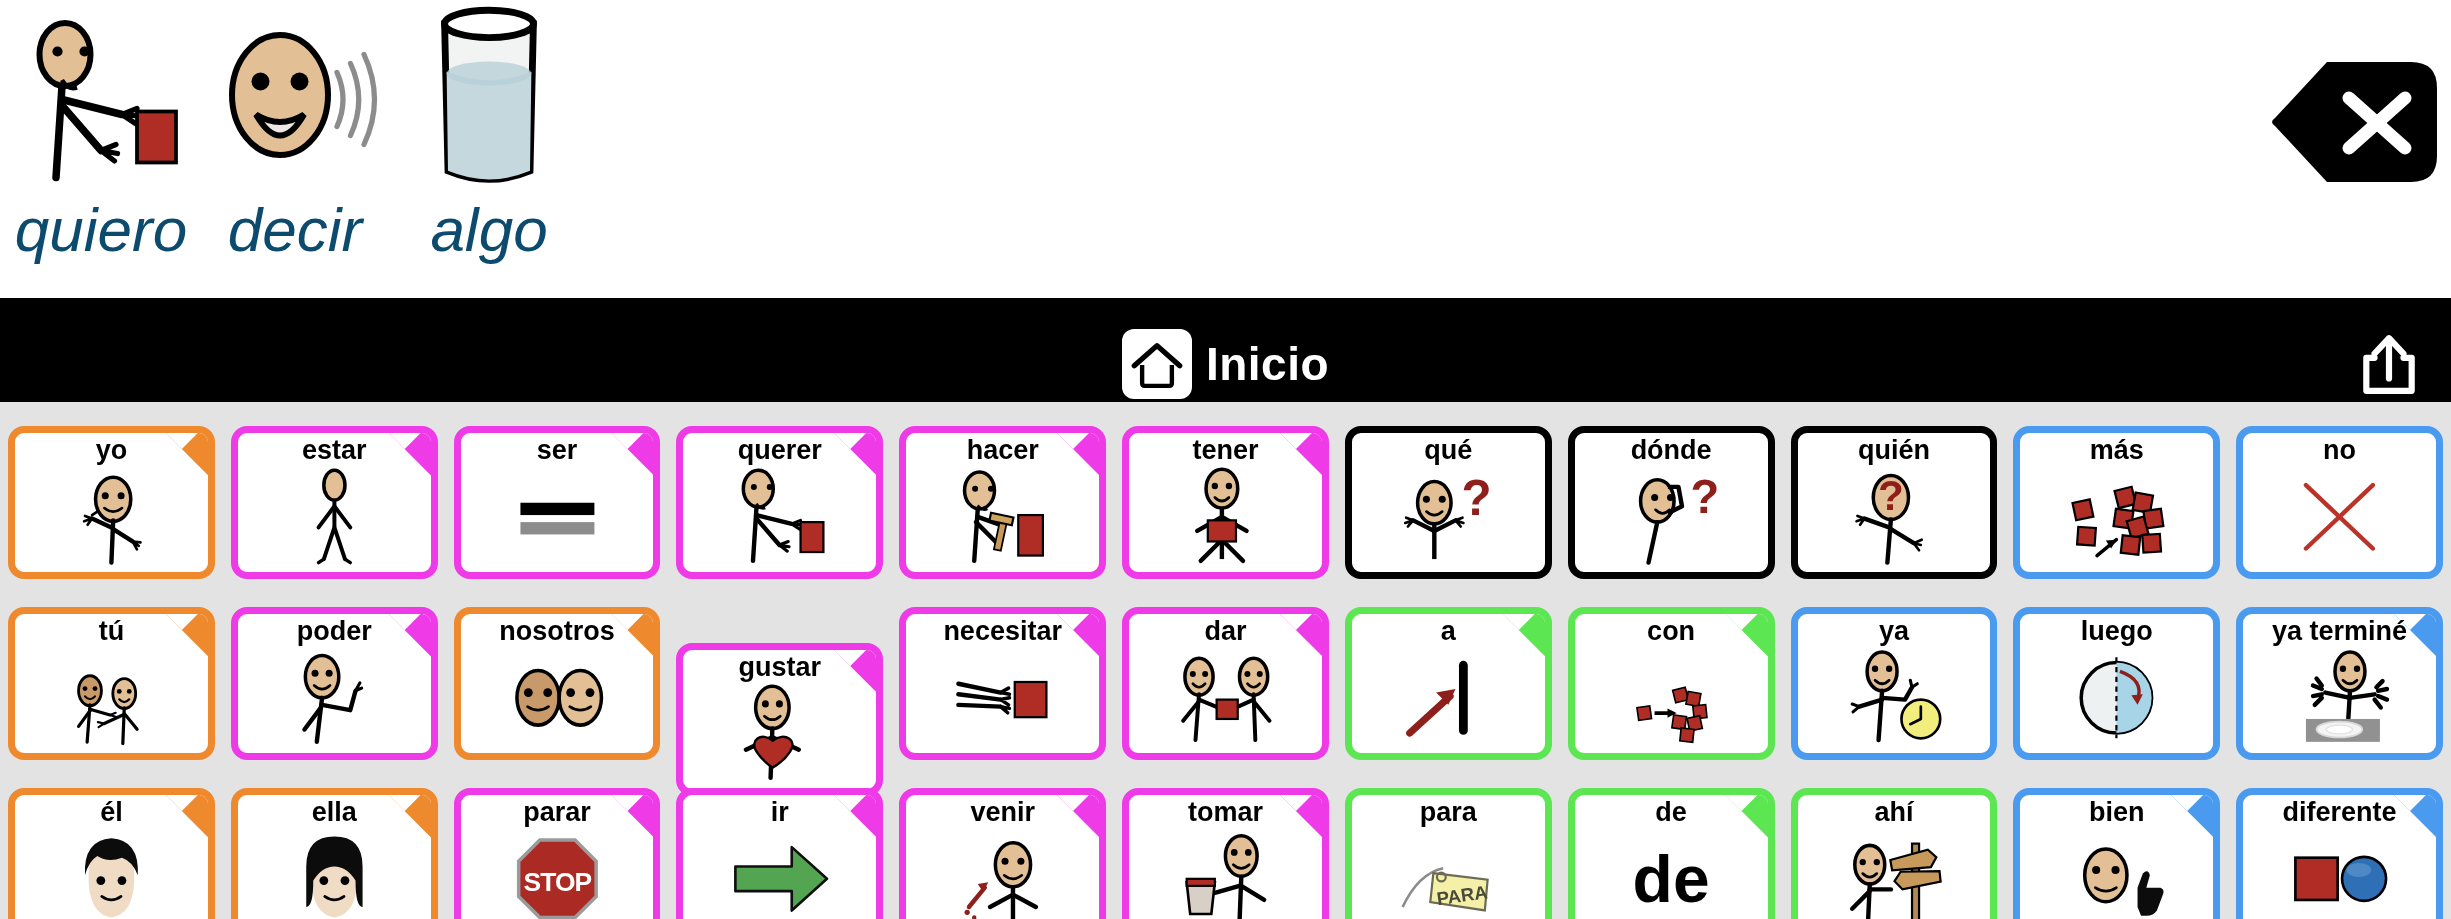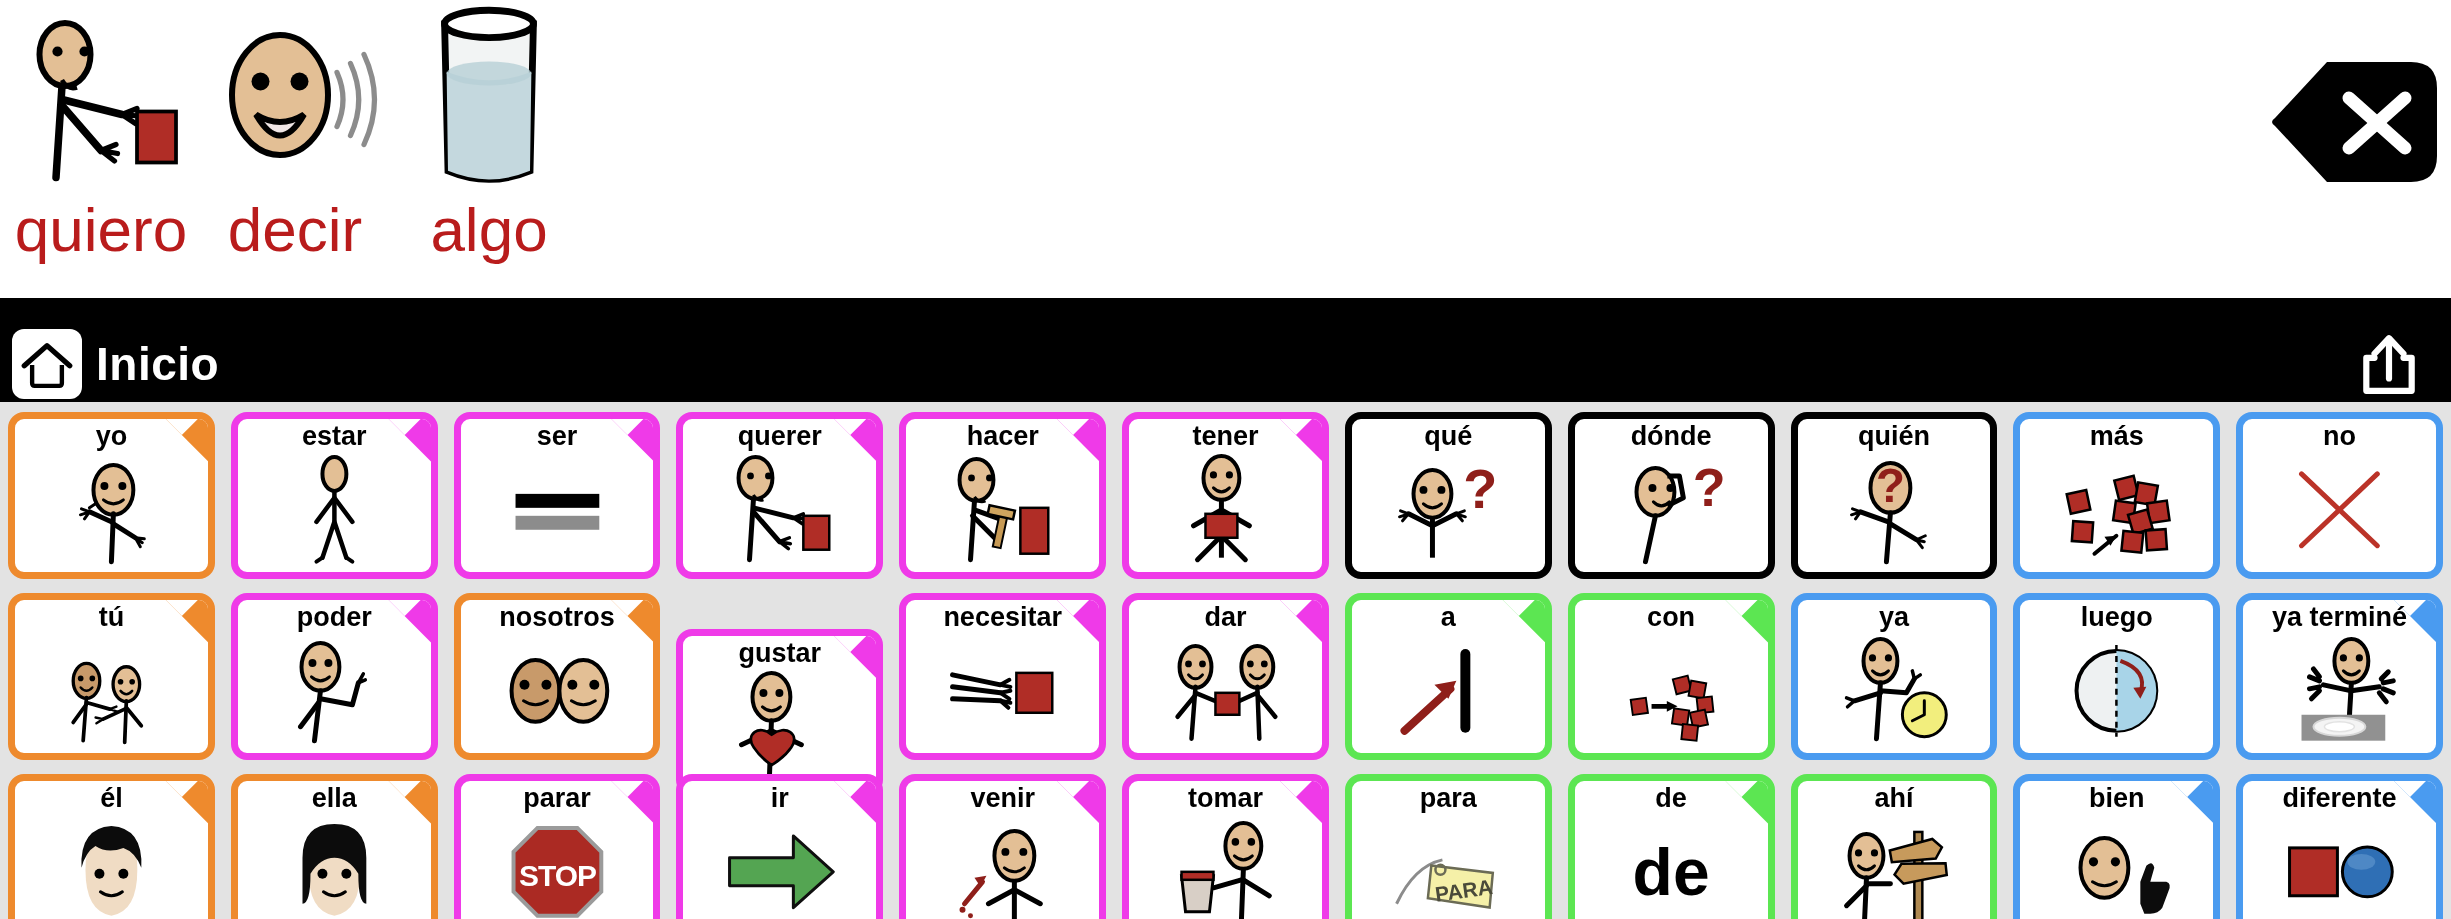--- a/index.html
+++ b/index.html
@@ -18,33 +18,34 @@
     background:#ffffff; display:flex; align-items:flex-start;
   }
   .sent-items { display:flex; align-items:flex-start; padding-left:4px; }
   .sent-item {
     width: 194px; height: 290px;
     display:flex; flex-direction:column; align-items:center; justify-content:flex-start;
     position:relative;
   }
   .sent-sym { width:180px; height:205px; display:flex; align-items:center; justify-content:center; }
   .sent-label {
-    font-size: 62px; color:#b91c1c; font-weight:400; line-height:1;
+    font-size: 62px; color:#0c4a6e; font-weight:400; line-height:1;
     font-family:"Liberation Sans", sans-serif; white-space:nowrap;
     margin-top: -6px;
+    font-style: italic;
   }
   .clear-btn {
     position:absolute; right:12px; top:58px;
     width:168px; height:128px; cursor:pointer;
   }
 
   
   .toolbar {
     position:absolute; left:0; top:298px; width:2451px; height:132px;
-    background:#000000; display:flex; align-items:center; justify-content:flex-start;padding-left:12px;
+    background:#000000; display:flex; align-items:center; justify-content:center;
   }
   .home-btn { display:flex; align-items:center; gap:14px; cursor:pointer; }
   .home-icon-box {
     width:70px; height:70px; background:#ffffff; border-radius:12px;
     display:flex; align-items:center; justify-content:center;
   }
   .home-title { color:#ffffff; font-size:46px; font-weight:bold; letter-spacing:0.5px; }
   .share-btn {
     position:absolute; right:24px; top:50%; transform:translateY(-50%);
     width:76px; height:76px; display:flex; align-items:center; justify-content:center;
@@ -55,21 +56,21 @@
   .grid {
     position:absolute; left:0; top:402px; width:2451px; height:517px;
     background:#e3e3e3;
     display:grid;
     grid-template-columns: repeat(11, 1fr);
     grid-auto-rows: 181px;
     gap: 0px;
     padding: 0px;
     overflow:hidden;
   }
-  .cell-wrap { padding: 10px 8px 4px 8px; position:relative; }
+  .cell-wrap { padding: 24px 8px 4px 8px; position:relative; }
   .cell {
     position:relative; width:100%; height:100%;
     background:#ffffff;
     border-radius: 16px;
     border: 7px solid #cccccc;
     overflow:hidden;
     cursor:pointer;
     display:flex; flex-direction:column; align-items:center;
   }
   

